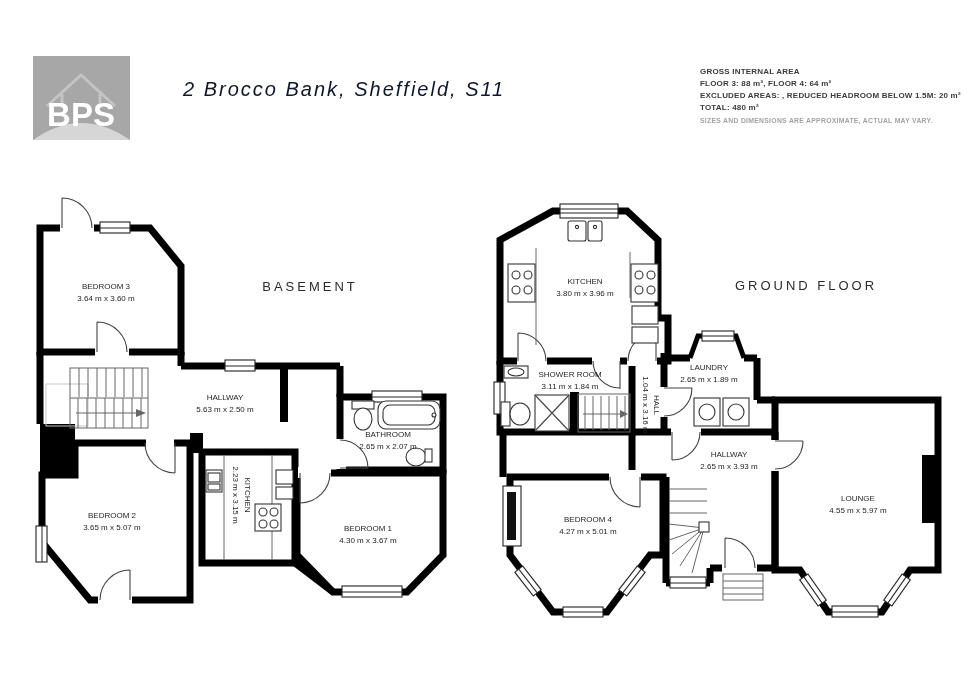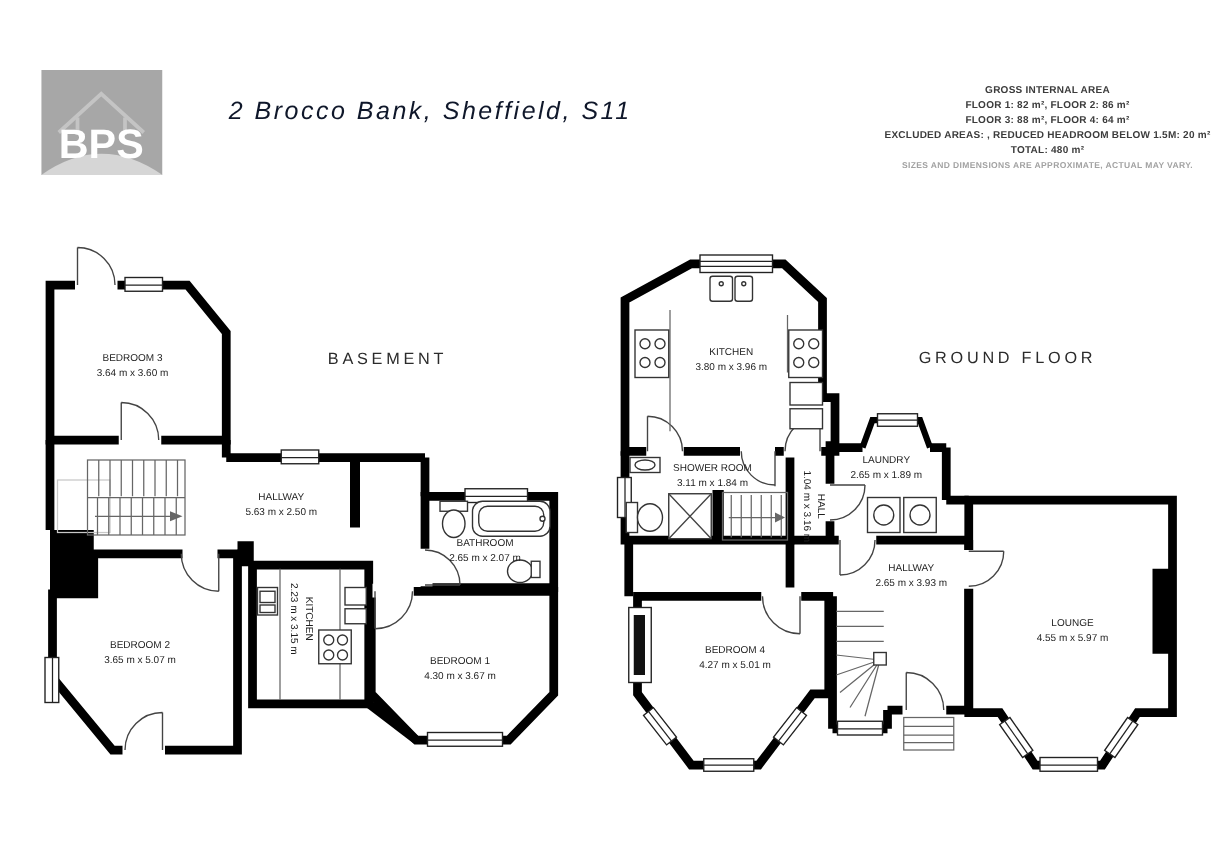--- a/index.html
+++ b/index.html
@@ -1,20 +1,20 @@
 <!DOCTYPE html>
 <html><head>
 <meta charset="utf-8">
 <style>
   html,body{margin:0;padding:0;background:#fff;}
   .page{position:relative;width:980px;height:693px;background:#fff;overflow:hidden;
         font-family:"Liberation Sans",sans-serif;}
   .title{position:absolute;left:183px;top:78px;font-size:20px;letter-spacing:2px;
          color:#0f172a;font-weight:400;white-space:nowrap;font-style:italic;}
-  .area{position:absolute;left:700px;top:66px;width:276px;text-align:center;
+  .area{position:absolute;left:700px;top:66px;width:276px;
         font-size:8px;font-weight:bold;color:#3c3c3c;line-height:1.5;letter-spacing:.2px;}
   .area .disc{font-size:6.8px;color:#a2a2a2;margin-top:2px;letter-spacing:.3px;}
   svg{position:absolute;}
   .wall{stroke:#000;stroke-width:7;fill:none;stroke-linejoin:miter;}
   .wall5{stroke:#000;stroke-width:5;fill:none;}
   .gap{fill:#ffffff;stroke:none;}
   .thin{stroke:#444;stroke-width:1.1;fill:none;}
   .fix{stroke:#333;stroke-width:1.1;fill:#fff;}
   .tread{stroke:#666;stroke-width:1;fill:none;}
   .rail{stroke:#c8c8c8;stroke-width:1;fill:none;}
@@ -36,21 +36,20 @@
     <path d="M 14 50 L 48 19 L 82 50" fill="none" stroke="#c4c4c4" stroke-width="3"></path>
     <path d="M 29 38 V 52 M 67 38 V 52" stroke="#c4c4c4" stroke-width="3" fill="none"></path>
     <path d="M 0 84 Q 48 50 97 84 Z" fill="#d6d6d6"></path>
     <text x="48" y="70" text-anchor="middle" font-family="Liberation Sans, sans-serif" font-size="33" font-weight="bold" fill="#ffffff">BPS</text>
   </svg>
 
   <div class="title">2 Brocco Bank, Sheffield, S11</div>
 
   <div class="area">
     <div>GROSS INTERNAL AREA</div>
-    <div>FLOOR 1: 82 m², FLOOR 2: 86 m²</div>
     <div>FLOOR 3: 88 m², FLOOR 4: 64 m²</div>
     <div>EXCLUDED AREAS: , REDUCED HEADROOM BELOW 1.5M: 20 m²</div>
     <div>TOTAL: 480 m²</div>
     <div class="disc">SIZES AND DIMENSIONS ARE APPROXIMATE, ACTUAL MAY VARY.</div>
   </div>
 
   <svg style="left:20px;top:180px;" width="450" height="470" viewBox="20 180 450 470">
     <g>
 
       <path class="wall" d="M 40 352 L 40 228 L 150 228 L 181 266 L 181 352 Z"></path>

